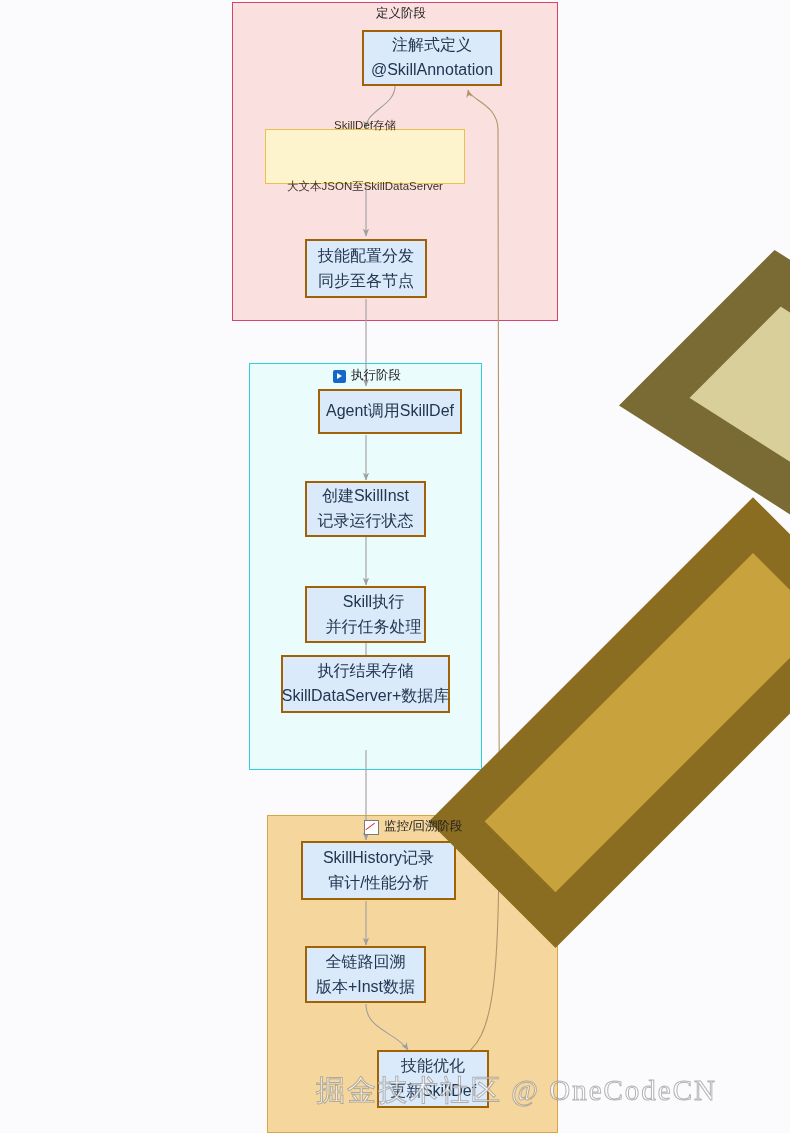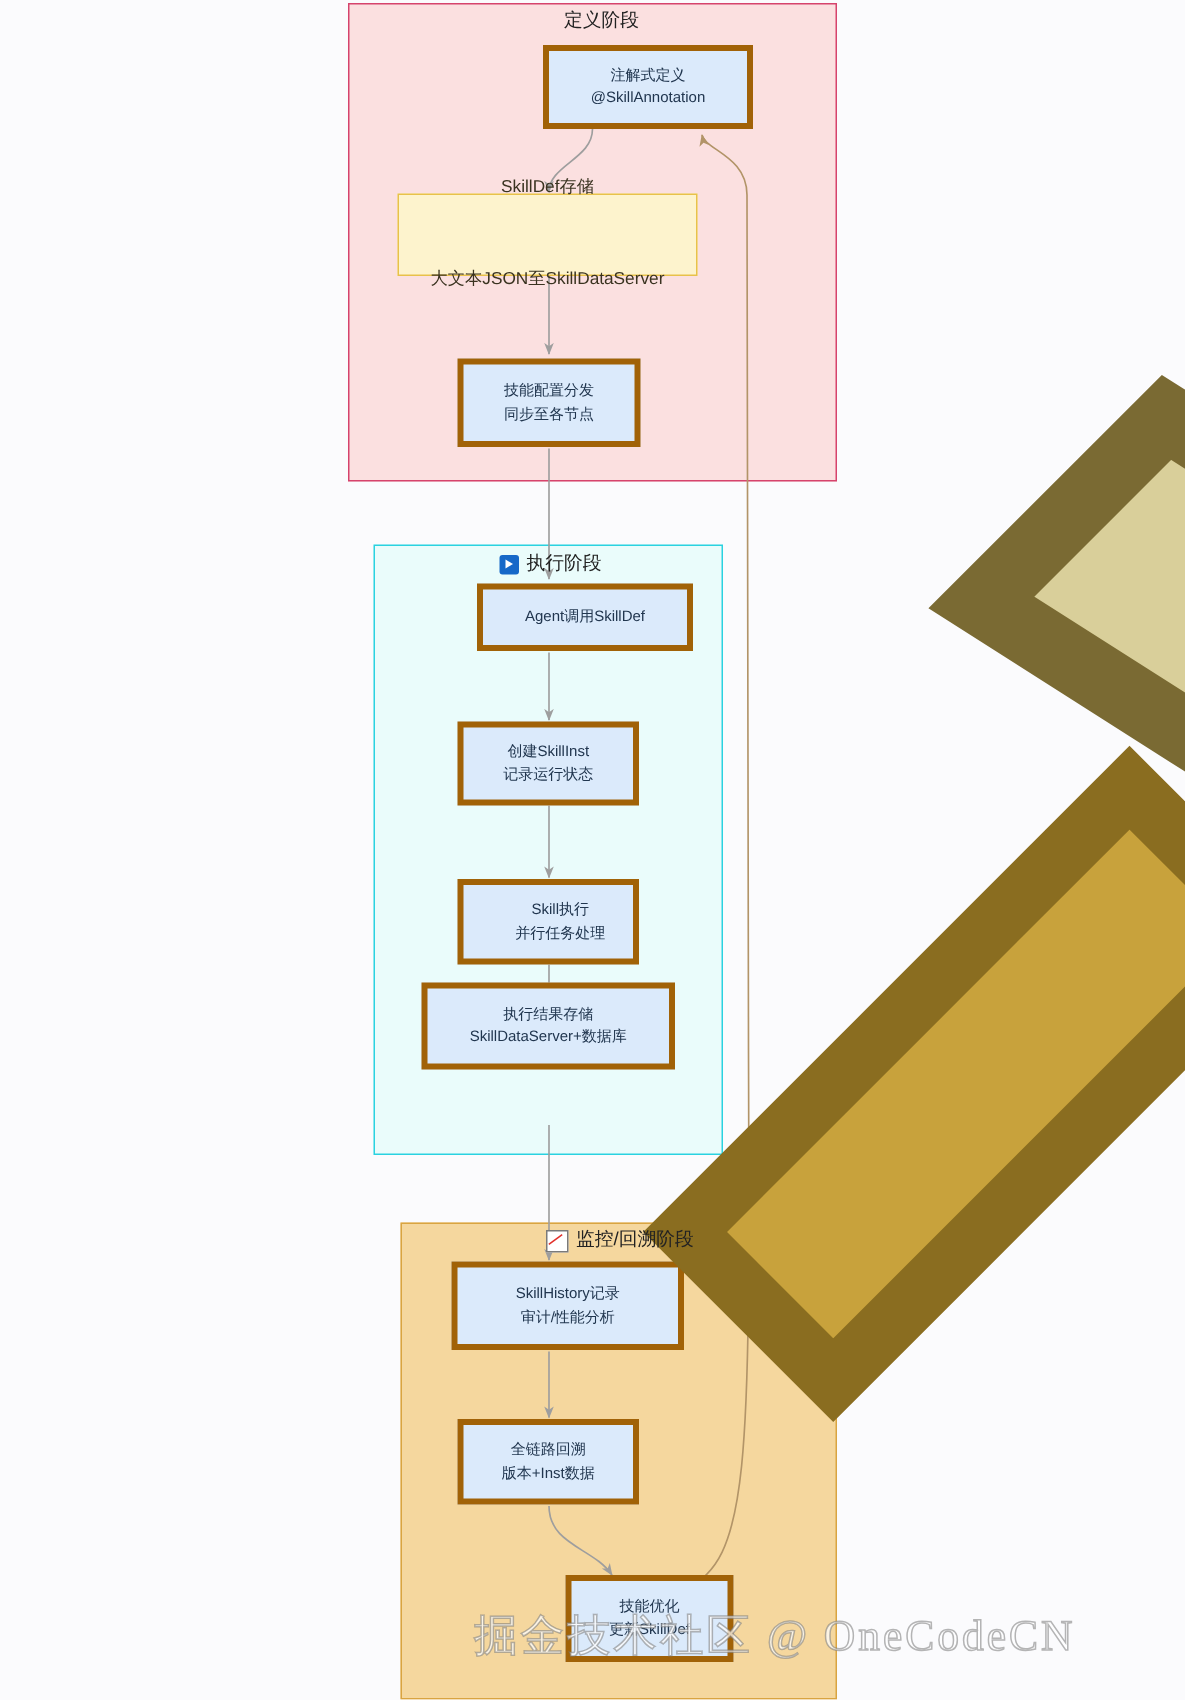--- a/index.html
+++ b/index.html
@@ -11,21 +11,21 @@
   .phase{position:absolute;box-sizing:border-box;}
 
   .phase-title{position:absolute;display:flex;align-items:center;gap:5px;
        font-size:12.5px;color:#222;white-space:nowrap;z-index:6;}
 
   .node{position:absolute;box-sizing:border-box;display:flex;
         flex-direction:column;align-items:center;justify-content:center;
         text-align:center;z-index:5;line-height:1.55;}
   .node .ln{display:block;white-space:nowrap;}
 
-  .node-blue{background:#dbeafb;border:4px solid #a16207;color:#21364f;font-size:10px;}
+  .node-blue{background:#dbeafb;border:2px solid #a16207;color:#21364f;font-size:16px;}
   .node-yellow{background:#fdf3cd;border:1.6px solid #e8c14a;color:#3a3320;font-size:11.5px;}
 
   svg{position:absolute;left:0;top:0;width:790px;height:1133px;
       pointer-events:none;z-index:3;overflow:visible;}
 
   .icon-hammer{display:inline-block;width:13px;height:13px;position:relative;top:1px;}
   .icon-play{display:inline-block;width:13px;height:13px;background:#1668c8;
        border-radius:2px;position:relative;top:1px;}
   .icon-play:after{content:"";position:absolute;left:4px;top:3px;
        border-left:5px solid #fff;border-top:3.5px solid transparent;

